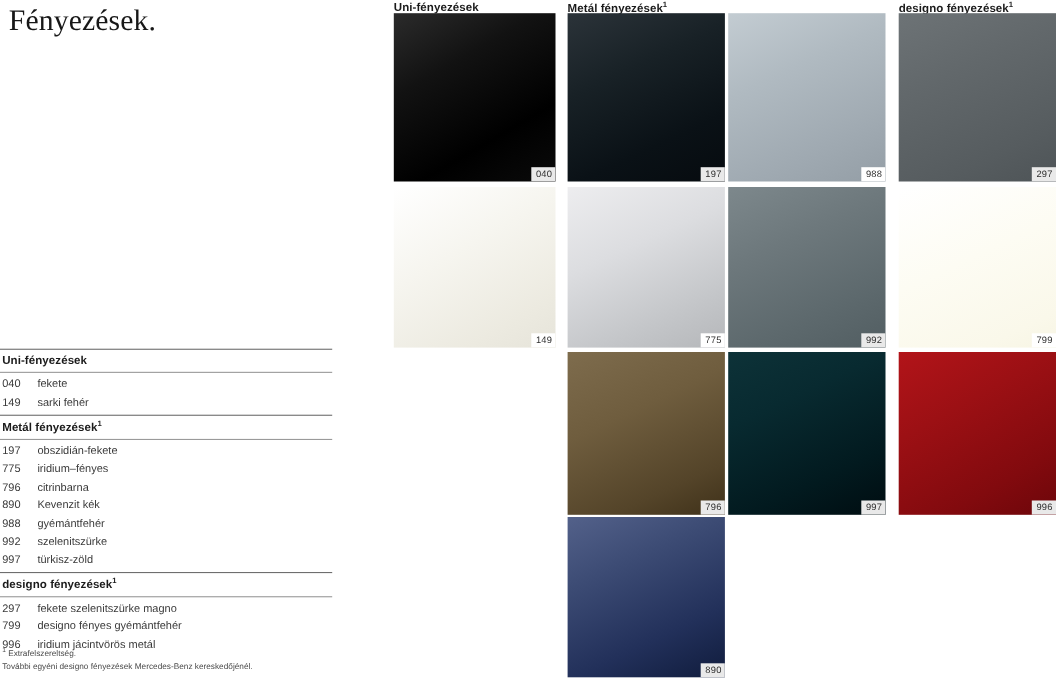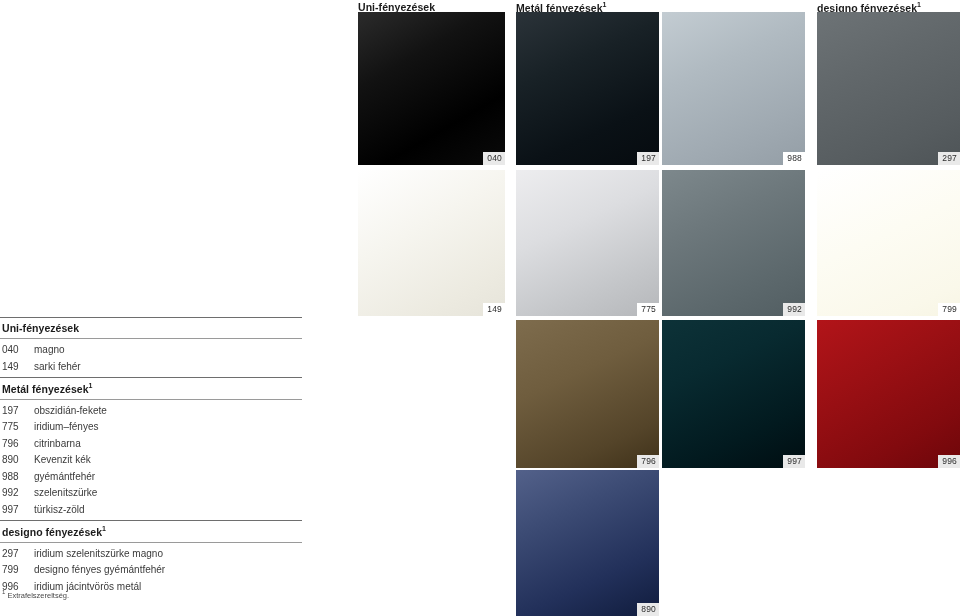--- a/index.html
+++ b/index.html
@@ -95,20 +95,21 @@
     color:#4a4a4a;
     width:340px;
   }
   .footnote .sup{font-size:6px;vertical-align:super;}
 </style>
 </head>
 <body>
 
 <div class="page">
 
+  <div class="page-title">Fényezések.</div>
 
   <div class="col-header" id="colhdr-1" style="left: 358px;">Uni-fényezések</div>
   <div class="col-header" id="colhdr-2" style="left: 516px;">Metál fényezések<span class="sup">1</span></div>
   <div class="col-header" id="colhdr-4" style="left: 817px;">designo fényezések<span class="sup">1</span></div>
 
   <div id="swatch-grid">
       <div class="swatch" style="left: 358px; top: 12px; width: 147px; height: 153px; background: linear-gradient(150deg, rgb(43, 43, 43) 0%, rgb(18, 18, 18) 32%, rgb(0, 0, 0) 70%, rgb(10, 10, 10) 100%);">
         <span class="code">040</span>
       </div>
       <div class="swatch" style="left: 358px; top: 170px; width: 147px; height: 146px; background: linear-gradient(150deg, rgb(255, 255, 255) 0%, rgb(246, 245, 239) 40%, rgb(236, 234, 224) 80%, rgb(230, 228, 218) 100%);">
@@ -146,21 +147,21 @@
       </div>
     </div>
 
   <div class="legend" id="legend">
       <div class="rule"></div>
       <div class="sec-title">Uni-fényezések</div>
       <div class="rule thin"></div>
       <div class="rows">
         <div class="row">
           <span class="code">040</span>
-          <span class="name">magno</span>
+          <span class="name">fekete</span>
         </div>
         <div class="row">
           <span class="code">149</span>
           <span class="name">sarki fehér</span>
         </div>
       </div>
       <div class="rule"></div>
       <div class="sec-title">Metál fényezések<span class="sup">1</span></div>
       <div class="rule thin"></div>
       <div class="rows">
@@ -192,30 +193,31 @@
           <span class="code">997</span>
           <span class="name">türkisz-zöld</span>
         </div>
       </div>
       <div class="rule"></div>
       <div class="sec-title">designo fényezések<span class="sup">1</span></div>
       <div class="rule thin"></div>
       <div class="rows">
         <div class="row">
           <span class="code">297</span>
-          <span class="name">iridium szelenitszürke magno</span>
+          <span class="name">fekete szelenitszürke magno</span>
         </div>
         <div class="row">
           <span class="code">799</span>
           <span class="name">designo fényes gyémántfehér</span>
         </div>
         <div class="row">
           <span class="code">996</span>
           <span class="name">iridium jácintvörös metál</span>
         </div>
       </div>
     </div>
 
   <div class="footnote">
     <div><span class="sup">1</span> <span>Extrafelszereltség.</span></div>
+    <div>További egyéni designo fényezések Mercedes-Benz kereskedőjénél.</div>
   </div>
 
 </div>
 
 </body></html>

